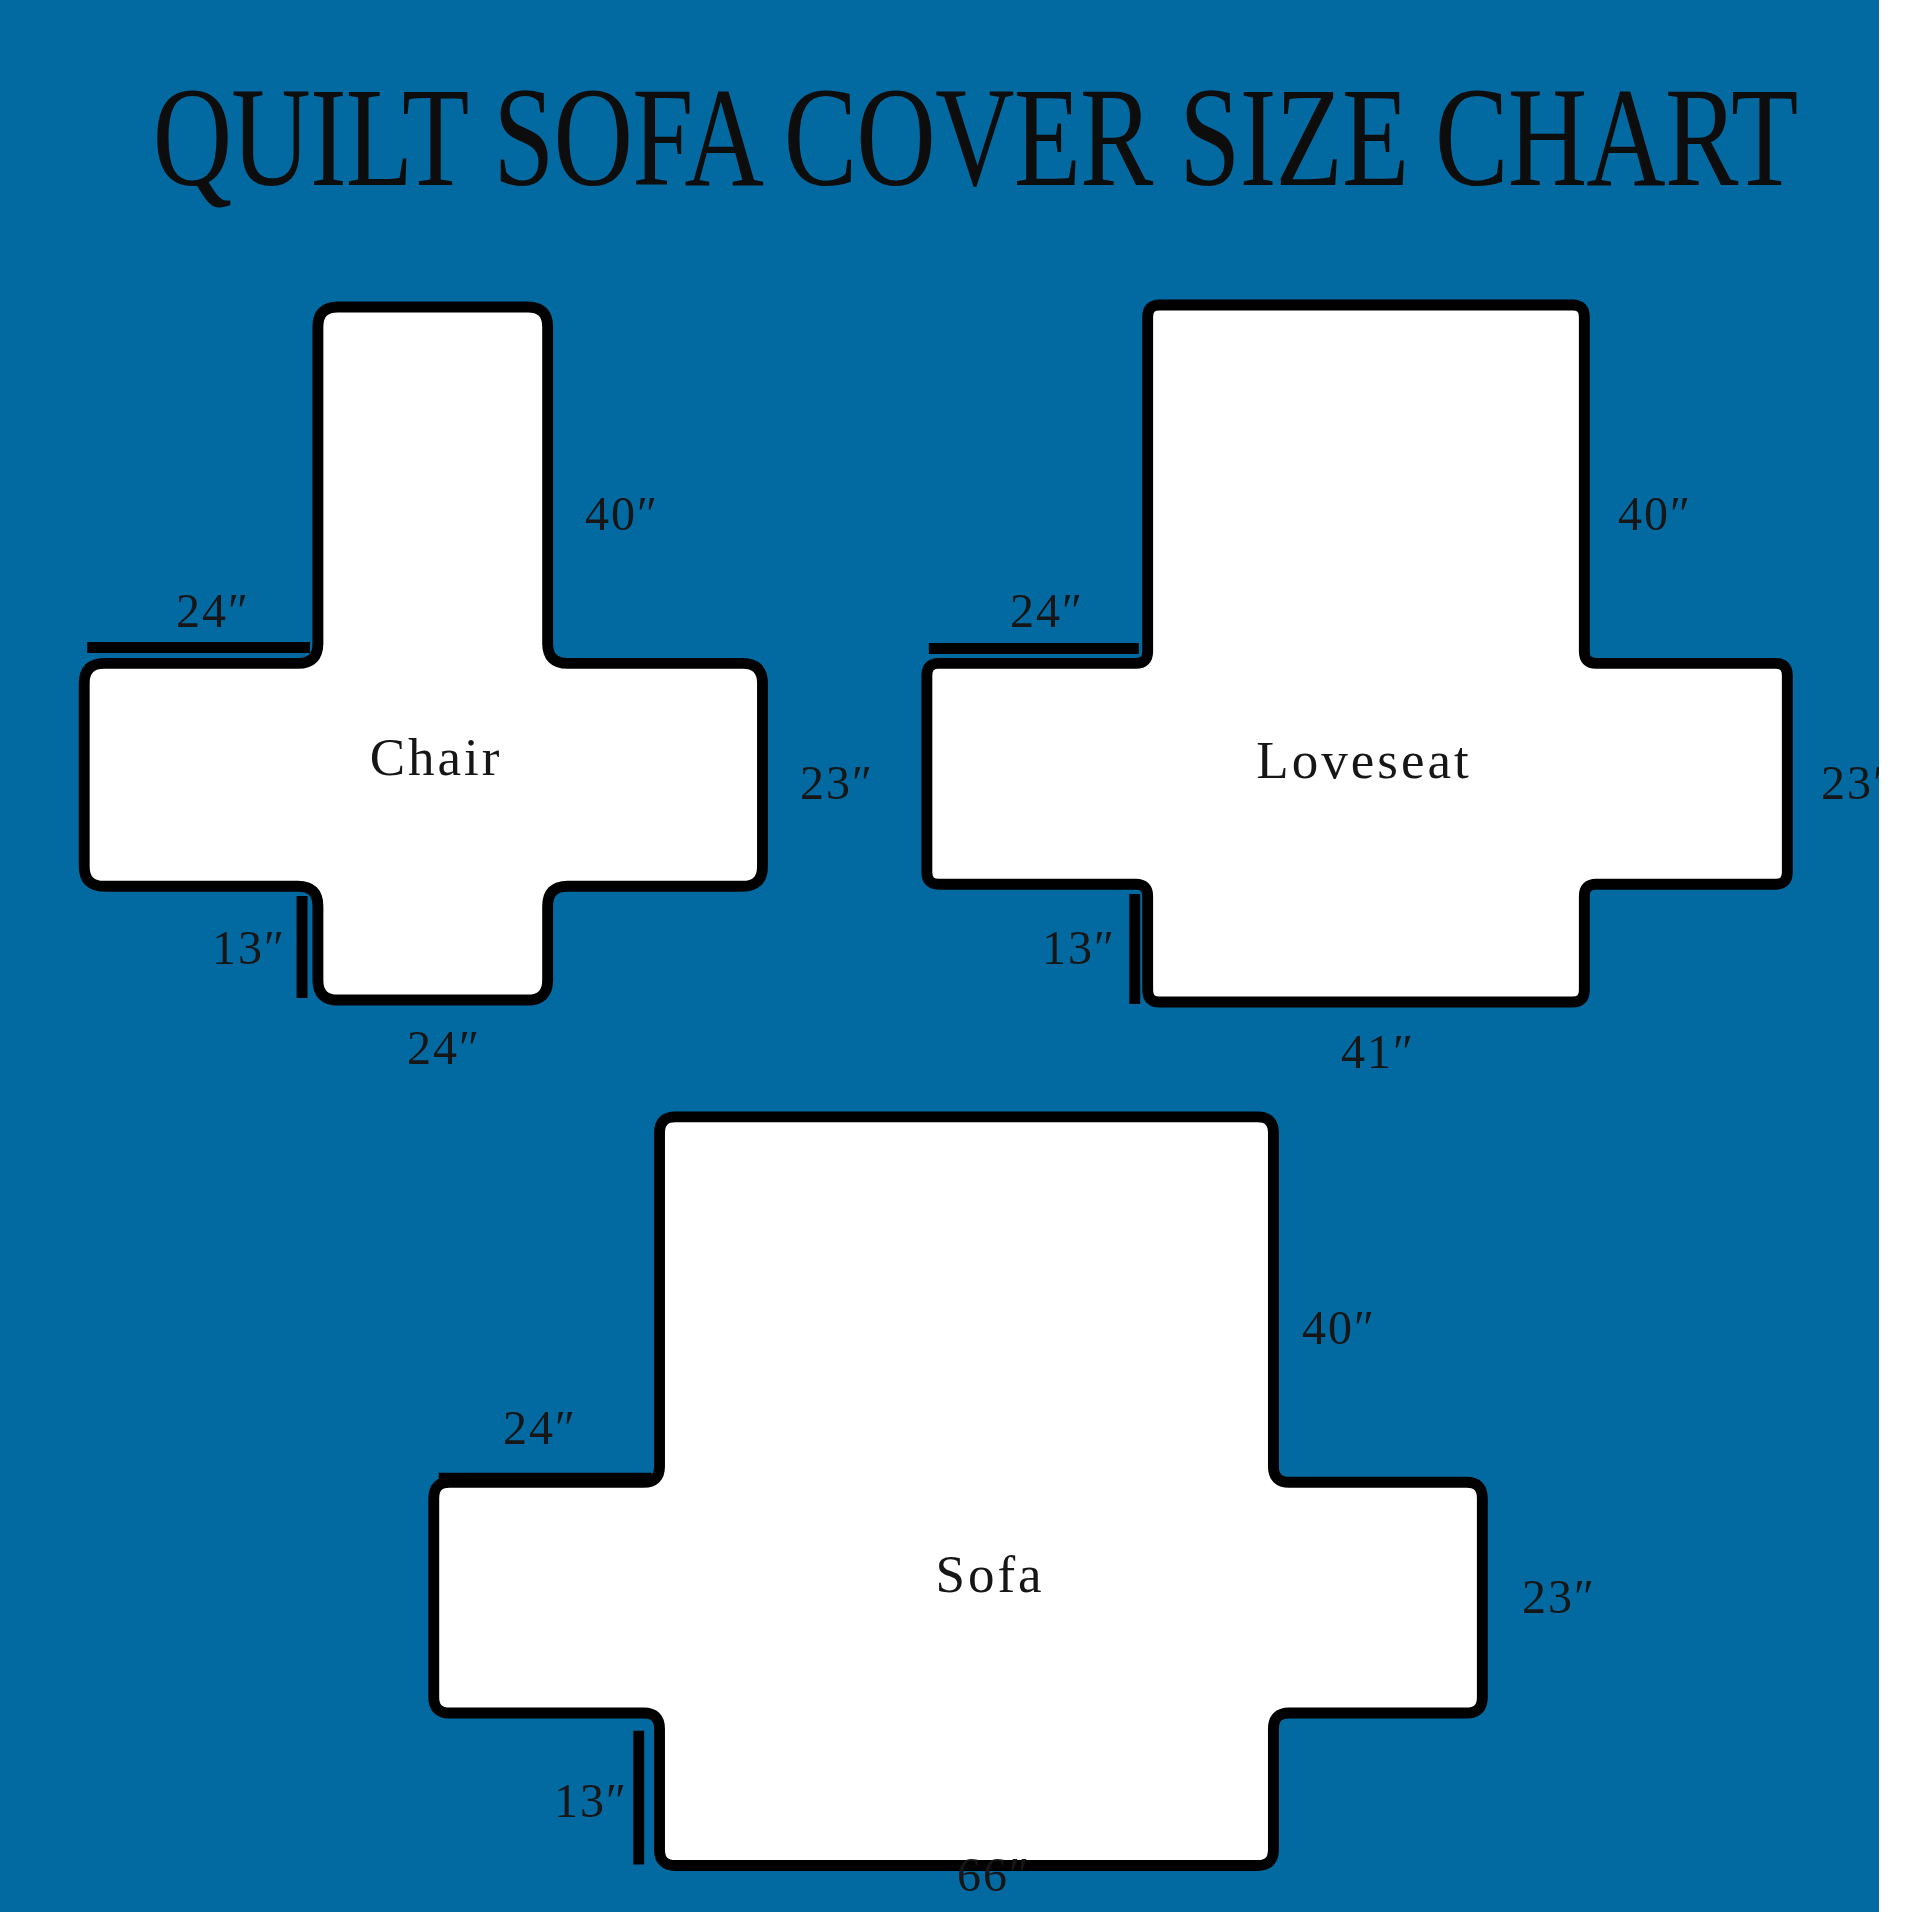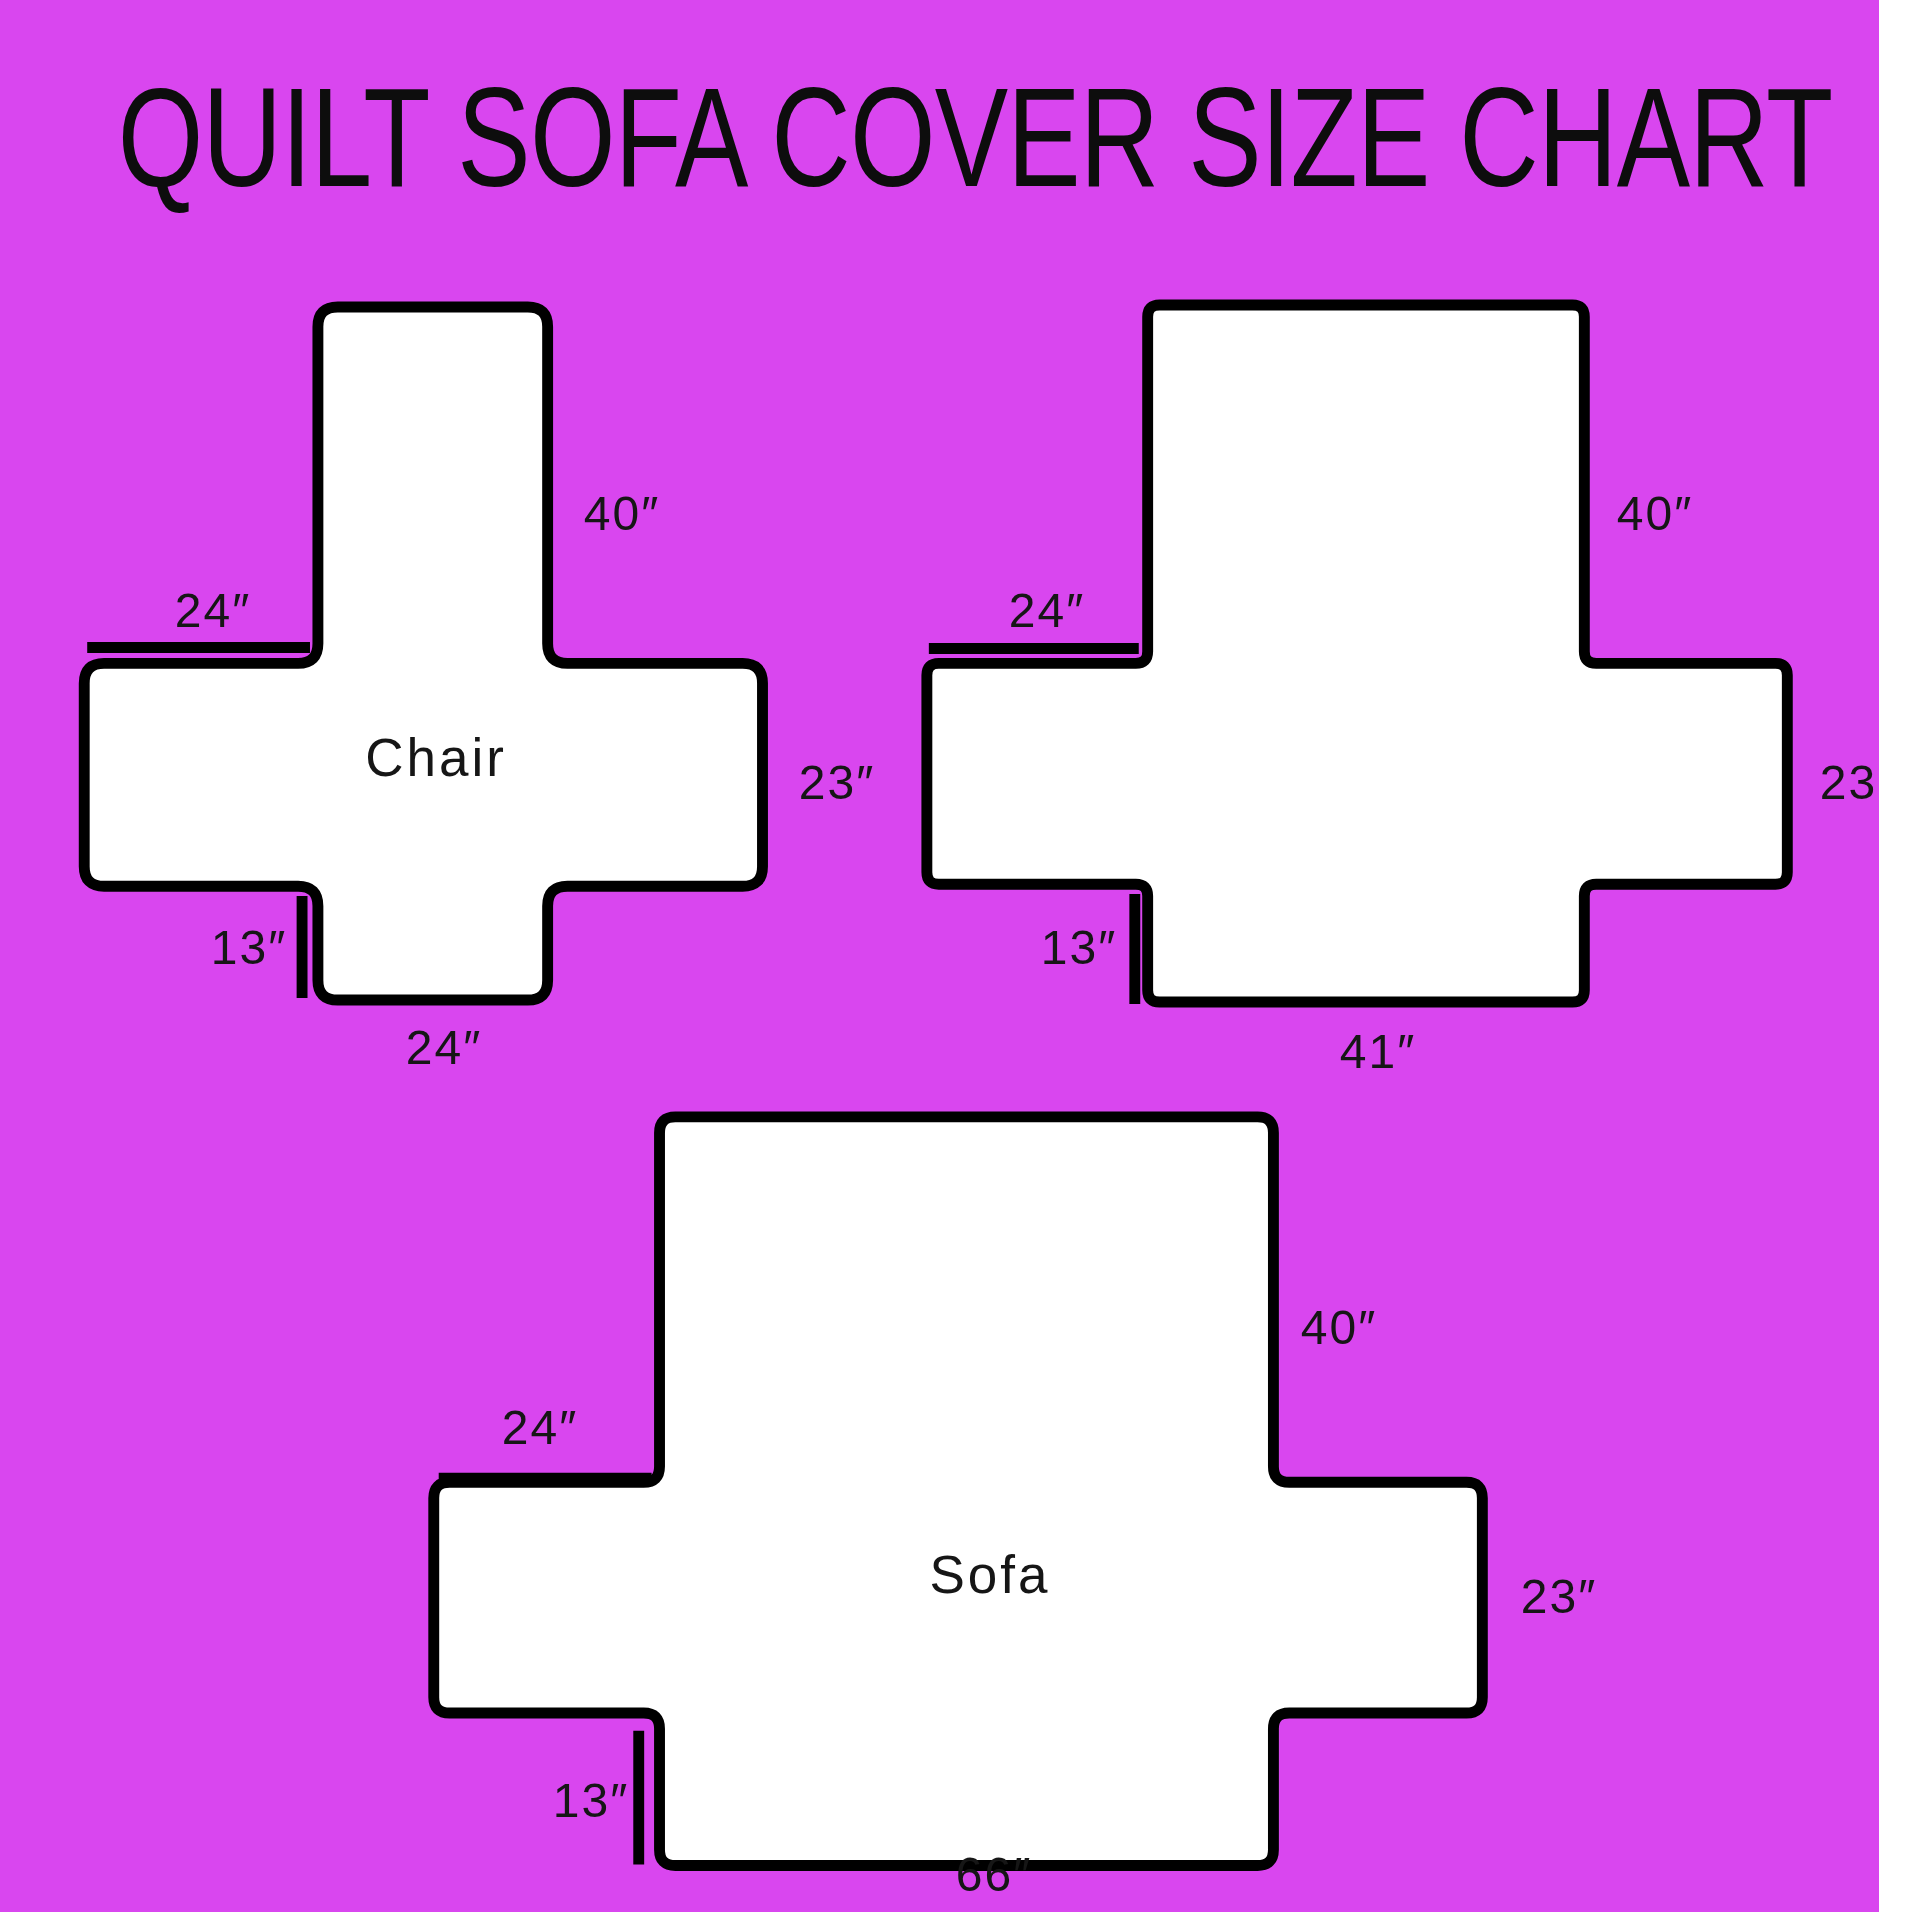--- a/index.html
+++ b/index.html
@@ -1,21 +1,21 @@
 <!DOCTYPE html>
 <html><head>
 <meta charset="utf-8">
 <style>
   html,body{margin:0;padding:0;background:#ffffff;}
   .canvas{
     position:relative;
     width:1879px;
     height:1913px;
-    background:#d946ef;
-    font-family:Liberation Sans, sans-serif;
+    background:#0369a1;
+    font-family:Liberation Serif, serif;
     color:#111111;
     overflow:hidden;
   }
   .page-title{
     position:absolute;
     left:975px; top:137px;
     transform:translate(-50%,-50%) scaleX(0.78);
     white-space:nowrap;
     font-size:141px;
     font-weight:500;
@@ -57,20 +57,21 @@
 
   <div class="lbl dim" style="left:622px;top:513px;">40″</div>
   <div class="lbl dim" style="left:213px;top:610px;">24″</div>
   <div class="lbl shape-name" style="left:436px;top:757px;">Chair</div>
   <div class="lbl dim" style="left:837px;top:782px;">23″</div>
   <div class="lbl dim" style="left:249px;top:947px;">13″</div>
   <div class="lbl dim" style="left:444px;top:1047px;">24″</div>
 
   <div class="lbl dim" style="left:1655px;top:513px;">40″</div>
   <div class="lbl dim" style="left:1047px;top:610px;">24″</div>
+  <div class="lbl shape-name" style="left:1364px;top:760px;">Loveseat</div>
   <div class="lbl dim" style="left:1858px;top:782px;">23″</div>
   <div class="lbl dim" style="left:1079px;top:947px;">13″</div>
   <div class="lbl dim" style="left:1378px;top:1051px;">41″</div>
 
   <div class="lbl dim" style="left:1339px;top:1327px;">40″</div>
   <div class="lbl dim" style="left:540px;top:1427px;">24″</div>
   <div class="lbl shape-name" style="left:990px;top:1574px;">Sofa</div>
   <div class="lbl dim" style="left:1559px;top:1596px;">23″</div>
   <div class="lbl dim" style="left:591px;top:1800px;">13″</div>
   <div class="lbl dim" style="left:994px;top:1874px;">66″</div>

